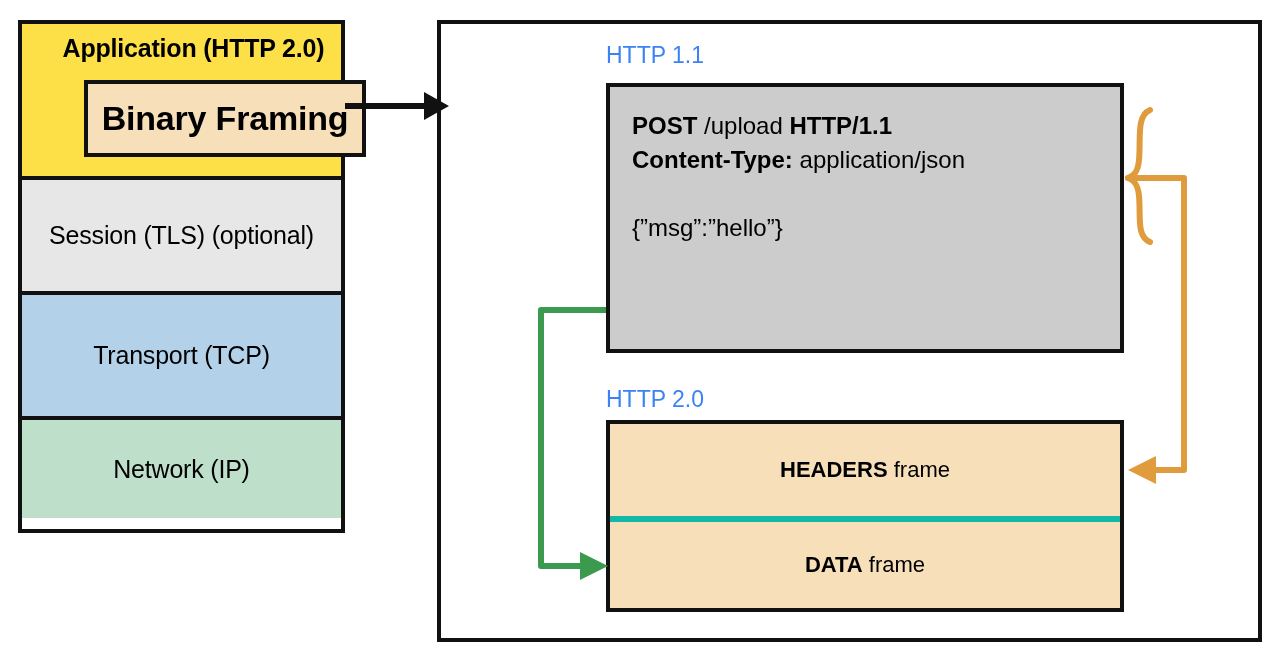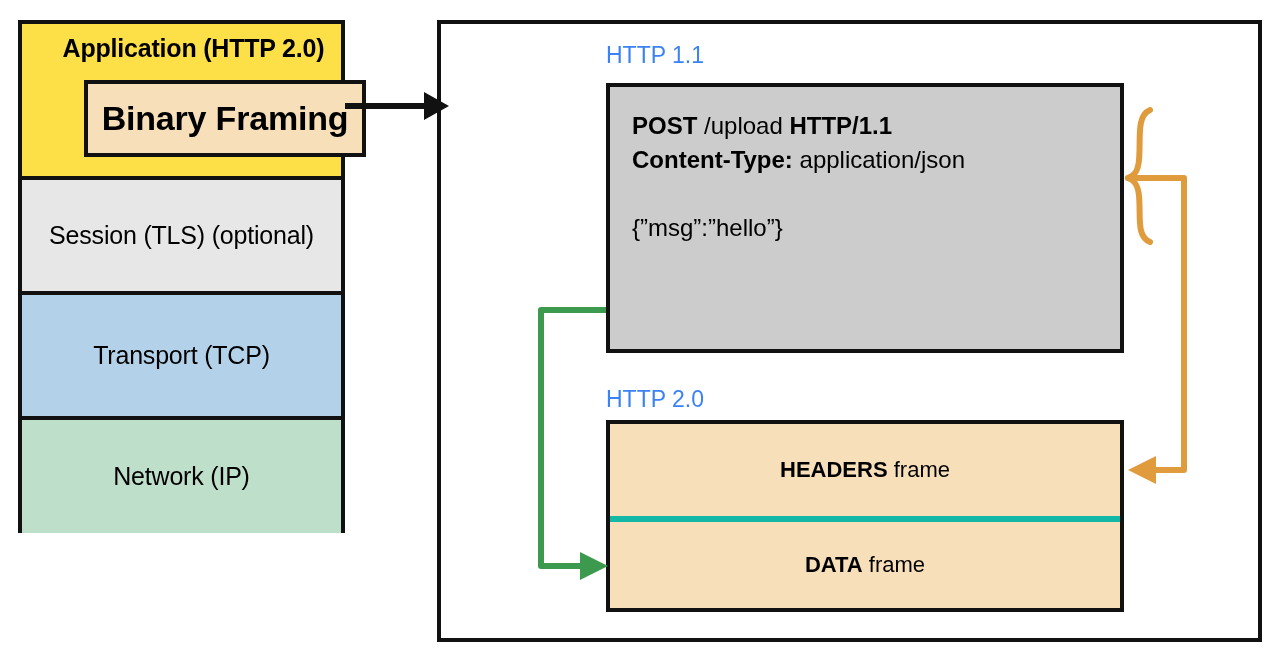--- a/index.html
+++ b/index.html
@@ -12,21 +12,21 @@
          border:4px solid #111;box-sizing:border-box;}
   .layer{position:absolute;left:0;width:100%;box-sizing:border-box;
          display:flex;align-items:center;justify-content:center;
          font-size:25px;letter-spacing:-0.2px;}
   .layer-app{top:0;height:152px;background:#fde047;
              align-items:flex-start;padding-top:10px;font-weight:bold;padding-left:24px;}
   .layer-session{top:152px;height:115px;background:#e7e7e8;
                  border-top:4px solid #111;}
   .layer-transport{top:267px;height:125px;background:#b3d2e9;
                    border-top:4px solid #111;}
-  .layer-network{top:392px;height:117px;background:#bedfc9;
+  .layer-network{top:392px;height:102px;background:#bedfc9;
                  border-top:4px solid #111;}
   .binary-frame{position:absolute;left:22px;top:56px;width:282px;height:77px;
                 background:#f7dfba;border:4px solid #111;box-sizing:border-box;
                 display:flex;align-items:center;justify-content:center;
                 font-size:34px;font-weight:bold;margin-left:40px;}
 
   
   .panel{position:absolute;left:437px;top:20px;width:825px;height:622px;
          border:4px solid #111;box-sizing:border-box;background:#fff;}
 

